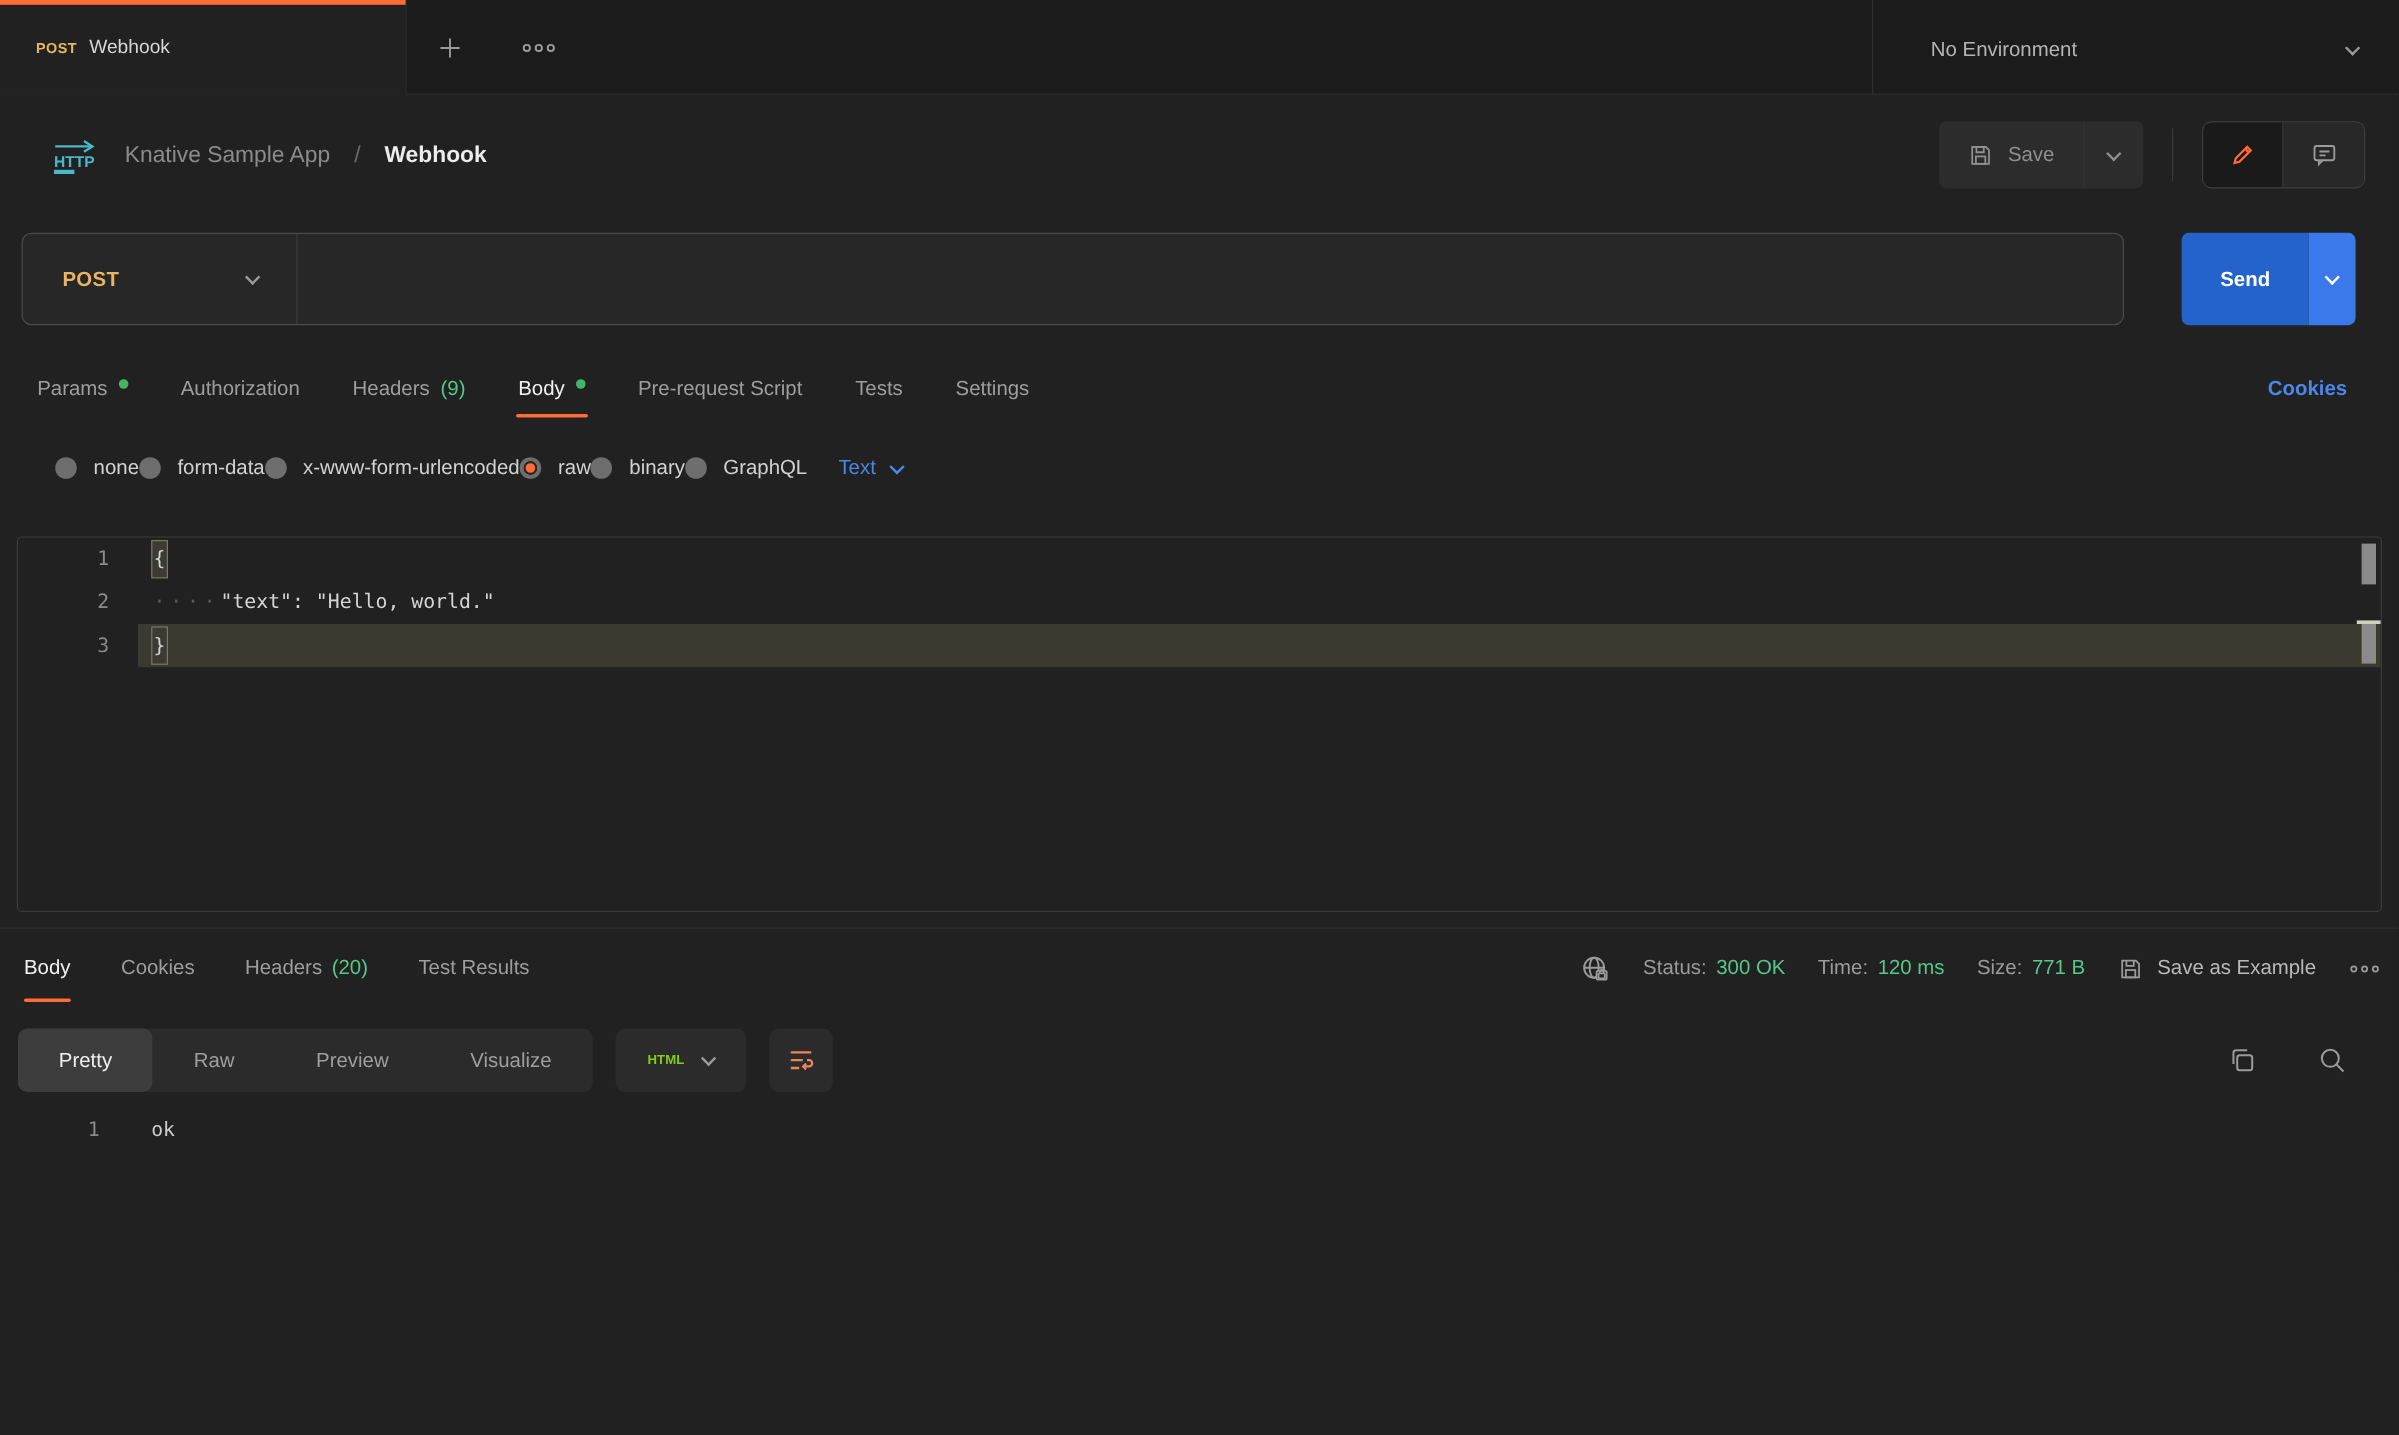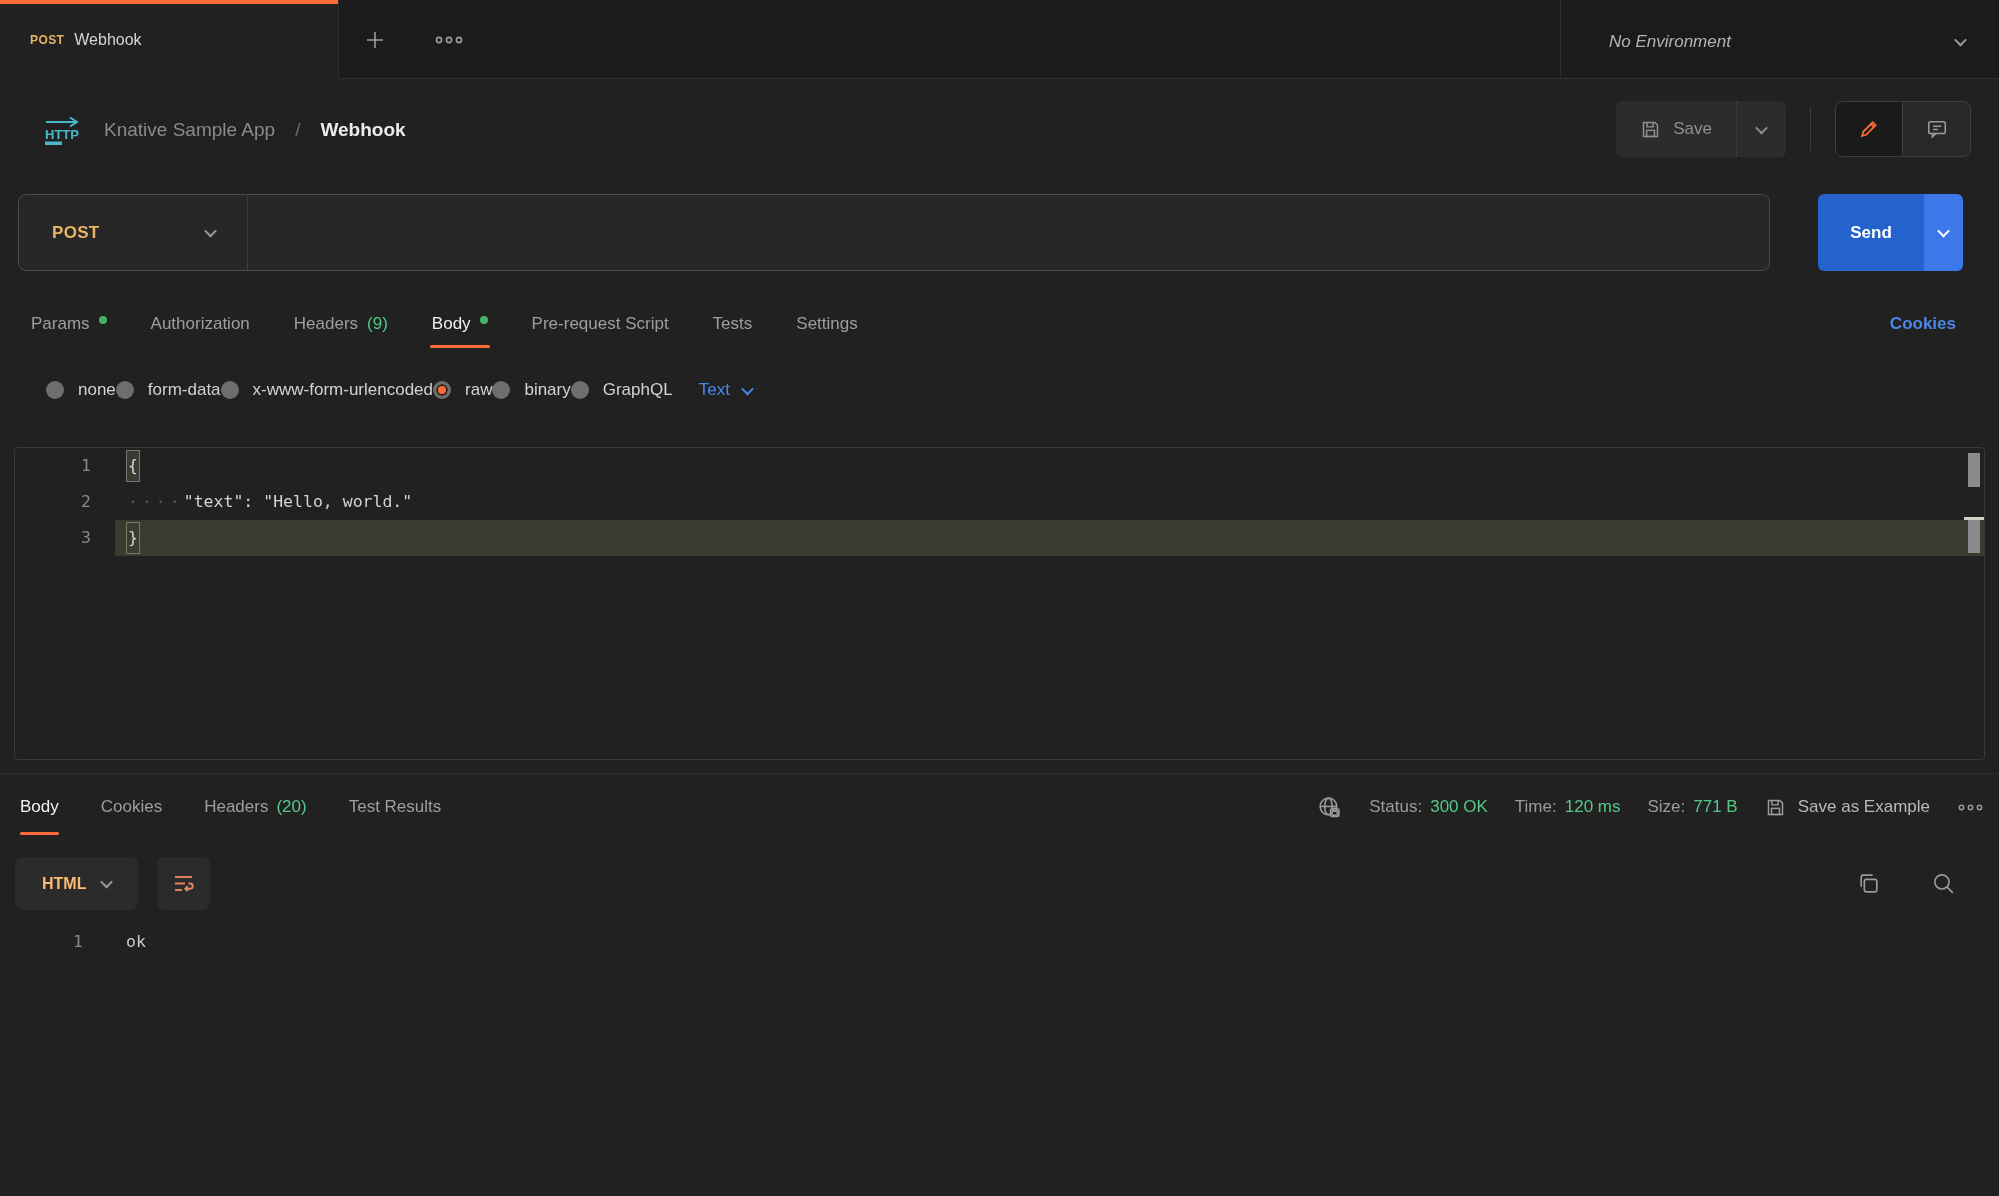--- a/index.html
+++ b/index.html
@@ -9,21 +9,21 @@
 
   
   .tabstrip { position:absolute; top:0; left:0; right:0; height:79px; background:#1b1b1b; border-bottom:1px solid #2e2e2e; }
   .req-tab { position:absolute; top:0; left:0; width:339px; height:79px; background:#212121; border-right:1px solid #2a2a2a; display:flex; align-items:center; padding-left:30px; gap:10px; cursor:pointer; }
   .req-tab::before { content:""; position:absolute; top:0; left:0; right:0; height:4px; background:#ff6c37; }
   .tab-method { color:#e7b563; font-size:12px; font-weight:bold; letter-spacing:.4px; }
   .tab-title { color:#d6d6d6; font-size:16px; }
   .strip-btn { position:absolute; top:0; height:79px; display:flex; align-items:center; justify-content:center; background:none; border:none; color:#9b9b9b; cursor:pointer; }
   .strip-plus { left:352px; width:46px; }
   .strip-dots { left:424px; width:50px; }
-  .env-select { position:absolute; top:0; left:1560px; right:0; height:79px; border-left:1px solid #2e2e2e; display:flex; align-items:center; justify-content:space-between; padding:4px 34px 0 48px; cursor:pointer;font-style:italic; }
+  .env-select { position:absolute; top:0; left:1560px; right:0; height:79px; border-left:1px solid #2e2e2e; display:flex; align-items:center; justify-content:space-between; padding:4px 34px 0 48px; cursor:pointer; }
   .env-value { color:#b4b4b4; font-size:17px; }
   .chev { display:inline-block; width:9px; height:9px; border-right:2px solid currentColor; border-bottom:2px solid currentColor; transform:rotate(45deg) translate(-1px,-1px); }
   .env-select .chev { color:#9b9b9b; }
 
   
   .toolbar { position:absolute; top:79px; left:0; right:0; height:115px; }
   .crumbs { position:absolute; left:42px; top:36px; display:flex; align-items:center; gap:20px; }
   .crumb-col { color:#8b8b8b; font-size:19px; }
   .crumb-sep { color:#6d6d6d; font-size:19px; }
   .crumb-req { color:#ececec; font-size:19px; font-weight:700; }
@@ -91,21 +91,21 @@
   .meta-value { color:#55c887; }
   .meta-icon { color:#9b9b9b; display:flex; align-items:center; cursor:pointer; }
   .save-ex { display:flex; align-items:center; gap:12px; color:#b9b9b9; cursor:pointer; }
   .save-ex .fl { color:#9b9b9b; display:flex; }
 
   
   .resp-bar { position:absolute; top:857px; left:15px; right:15px; height:53px; display:flex; align-items:center; gap:19px; }
   .seg { display:flex; height:53px; background:#2b2b2b; border-radius:8px; }
   .seg-item { display:flex; align-items:center; padding:0 34px; color:#9e9e9e; font-size:17px; border:none; background:none; cursor:pointer; }
   .seg-item.active { background:#3d3d3d; color:#f0f0f0; border-radius:8px; }
-  .fmt-btn { display:flex; align-items:center; gap:16px; height:53px; background:#2b2b2b; border:none; border-radius:8px; padding:0 27px; color:#fdba74; font-size:16px; font-weight:700; cursor:pointer; }
+  .fmt-btn { display:flex; align-items:center; gap:16px; height:53px; background:#2b2b2b; border:none; border-radius:8px; padding:0 27px; color:#84cc16; font-size:11px; font-weight:700; cursor:pointer; }
   .fmt-btn .chev { color:#9b9b9b; }
   .wrap-btn { width:53px; height:53px; background:#2b2b2b; border:none; border-radius:8px; display:flex; align-items:center; justify-content:center; color:#e8855d; cursor:pointer; }
   .resp-tools { position:absolute; right:28px; display:flex; align-items:center; gap:50px; color:#9b9b9b; }
   .tool-btn { background:none; border:none; color:#9b9b9b; display:flex; cursor:pointer; }
 
   
   .resp-body { position:absolute; top:920px; left:0; right:0; font-family:"DejaVu Sans Mono", monospace; font-size:16.5px; }
   .resp-line { display:flex; height:44px; line-height:44px; }
   .resp-line .gut { width:83px; text-align:right; color:#8a8a8a; }
   .resp-line .src { padding-left:43px; color:#cccccc; }
@@ -345,20 +345,26 @@
         <svg width="27" height="9" viewBox="0 0 30 10" fill="none" stroke="currentColor" stroke-width="1.6">
             <circle cx="5" cy="5" r="2.4"></circle>
             <circle cx="15" cy="5" r="2.4"></circle>
             <circle cx="25" cy="5" r="2.4"></circle>
           </svg>
       </span>
     </div>
   </div>
 
   <div class="resp-bar">
+    <div class="seg">
+      <button class="seg-item active">Pretty</button>
+      <button class="seg-item">Raw</button>
+      <button class="seg-item">Preview</button>
+      <button class="seg-item">Visualize</button>
+    </div>
     <button class="fmt-btn">
       <span>HTML</span>
       <span class="chev"></span>
     </button>
     <button class="wrap-btn">
       <span>
         <svg width="24" height="22" viewBox="0 0 24 22" fill="none" stroke="currentColor" stroke-width="1.9">
           <path d="M3 4h17"></path>
             <path d="M3 10.5h10"></path>
             <path d="M3 17h7"></path>

